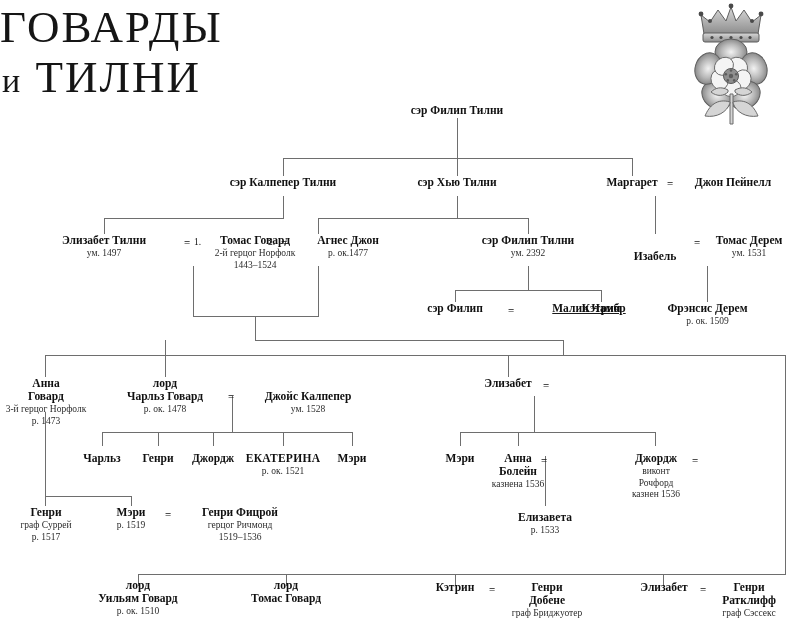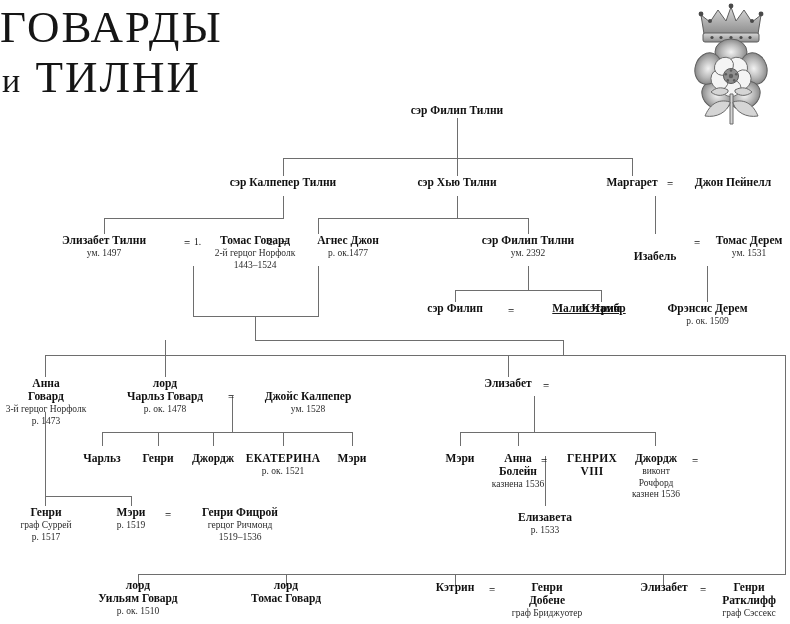--- a/index.html
+++ b/index.html
@@ -357,24 +357,20 @@
 
   <div class="node" style="left:430px; top:452px; width:60px;">
     <div class="nm">Мэри</div>
   </div>
   <div class="node" style="left:478px; top:452px; width:80px;">
     <div class="nm">Анна</div>
     <div class="nm">Болейн</div>
     <div class="sub">казнена 1536</div>
   </div>
   <div class="eq" style="left:541px; top:454px;">=</div>
-  <div class="node" style="left:551px; top:452px; width:82px;">
-    <div class="nm caps">ГЕНРИХ</div>
-    <div class="nm caps">VIII</div>
-  </div>
   <div class="node" style="left:622px; top:452px; width:68px;">
     <div class="nm">Джордж</div>
     <div class="sub">виконт</div>
     <div class="sub" style="margin-top:0px;">Рочфорд</div>
     <div class="sub" style="margin-top:0px;">казнен 1536</div>
   </div>
   <div class="eq" style="left:692px; top:454px;">=</div>
 
   <div class="node" style="left:6px; top:506px; width:80px;">
     <div class="nm">Генри</div>

